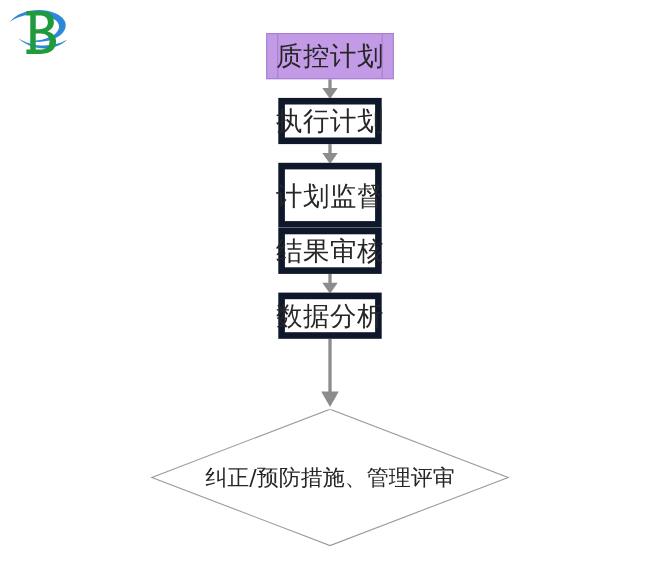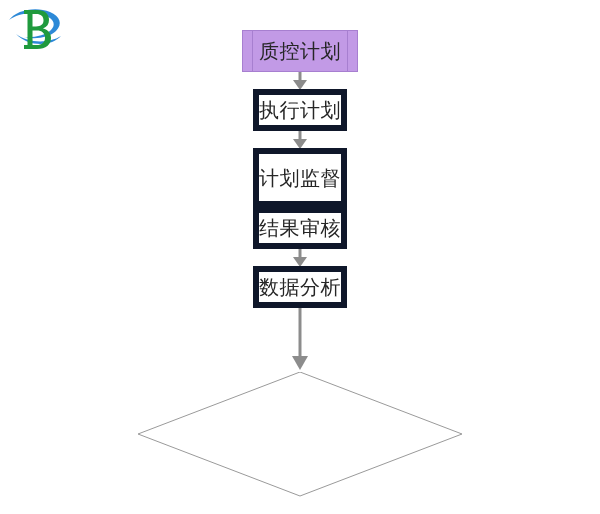--- a/index.html
+++ b/index.html
@@ -33,21 +33,21 @@
   }
 
   
   .node {
     position: absolute;
     box-sizing: border-box;
     display: flex;
     align-items: center;
     justify-content: center;
     color: #262626;
-    font-size: 20px;
+    font-size: 24px;
     line-height: 1;
     letter-spacing: 0.5px;
     white-space: nowrap;
   }
 
   
   .node-predefined {
     background: #c29ae6;
     border: 1px solid #a77fd0;
   }
@@ -165,14 +165,15 @@
 
   <div class="node node-process" style="left:253px; top:266px; width:94px; height:42px;">
     <span class="node-label">数据分析</span>
   </div>
 
   <div class="diamond-wrap">
     <svg width="600" height="142" viewBox="0 0 600 142" xmlns="http://www.w3.org/2000/svg">
       <polygon points="300,0 462,62 300,124 138,62" fill="#ffffff" stroke="#9a9a9a" stroke-width="1"></polygon>
     </svg>
   </div>
+  <div class="diamond-label">纠正/预防措施、管理评审</div>
 
 </div>
 
 </body></html>

